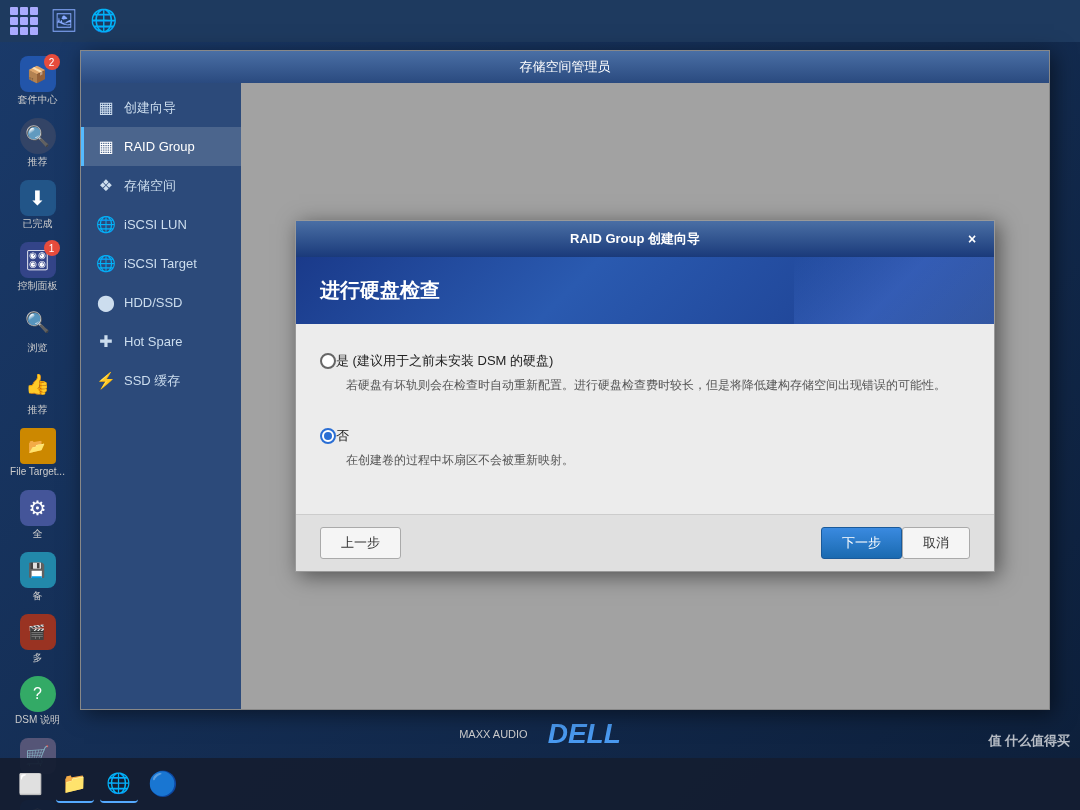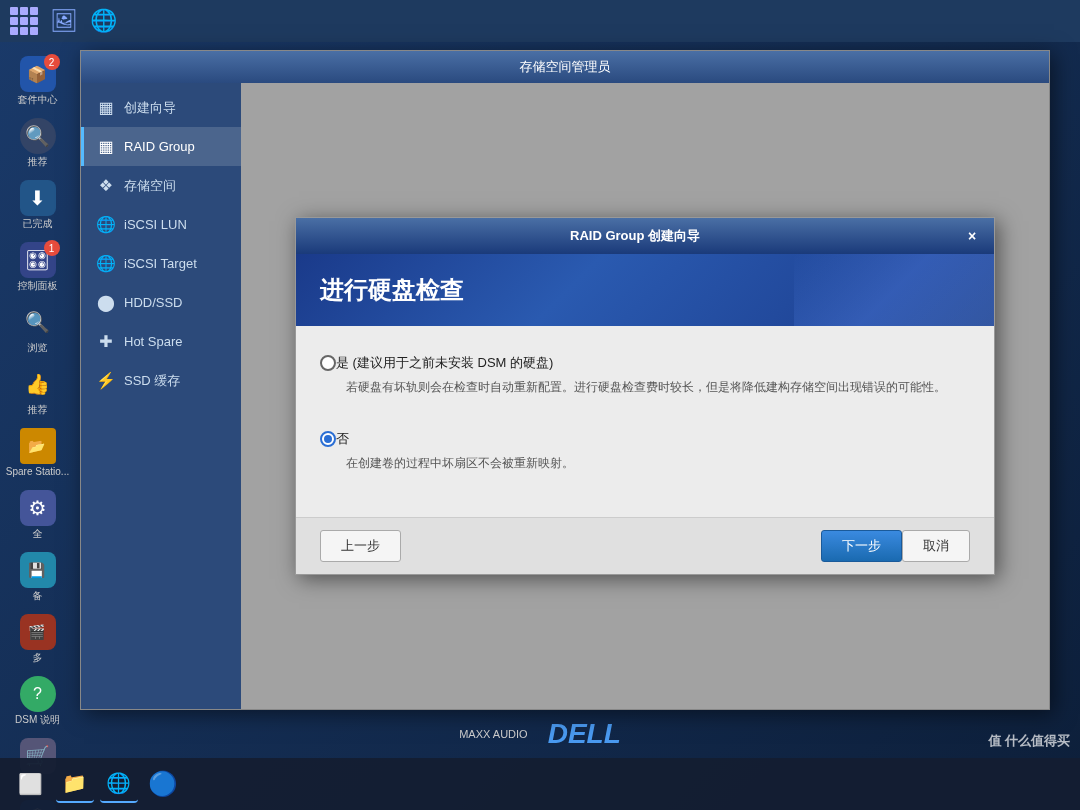--- a/index.html
+++ b/index.html
@@ -230,21 +230,21 @@
     
     .dialog-header {
       background: linear-gradient(135deg, #1a3a8a 0%, #2a5ab0 40%, #1a3a8a 100%);
       padding: 20px 24px;
       position: relative;
       overflow: hidden;
     }
 
     .dialog-header-title {
       color: white;
-      font-size: 24px;
+      font-size: 20px;
       font-weight: bold;
       position: relative;
       z-index: 2;
     }
 
     .dialog-header-bg {
       position: absolute;
       right: 0;
       top: 0;
       bottom: 0;
@@ -456,21 +456,21 @@
     <div class="desktop-icon">
       <div class="icon-img" style="color:#88aaff;">🔍</div>
       <div class="icon-label">浏览</div>
     </div>
     <div class="desktop-icon">
       <div class="icon-img" style="color:#88ccff;">👍</div>
       <div class="icon-label">推荐</div>
     </div>
     <div class="desktop-icon">
       <div class="icon-img" style="background:#cc8800;border-radius:4px;color:white;font-size:14px;">📂</div>
-      <div class="icon-label">Spare Statio...</div>
+      <div class="icon-label">File Target...</div>
     </div>
     <div class="desktop-icon">
       <div class="icon-img" style="background:#445599;border-radius:8px;color:white;">⚙</div>
       <div class="icon-label">全</div>
     </div>
     <div class="desktop-icon">
       <div class="icon-img" style="background:#2288aa;border-radius:8px;color:white;font-size:14px;">💾</div>
       <div class="icon-label">备</div>
     </div>
     <div class="desktop-icon">

